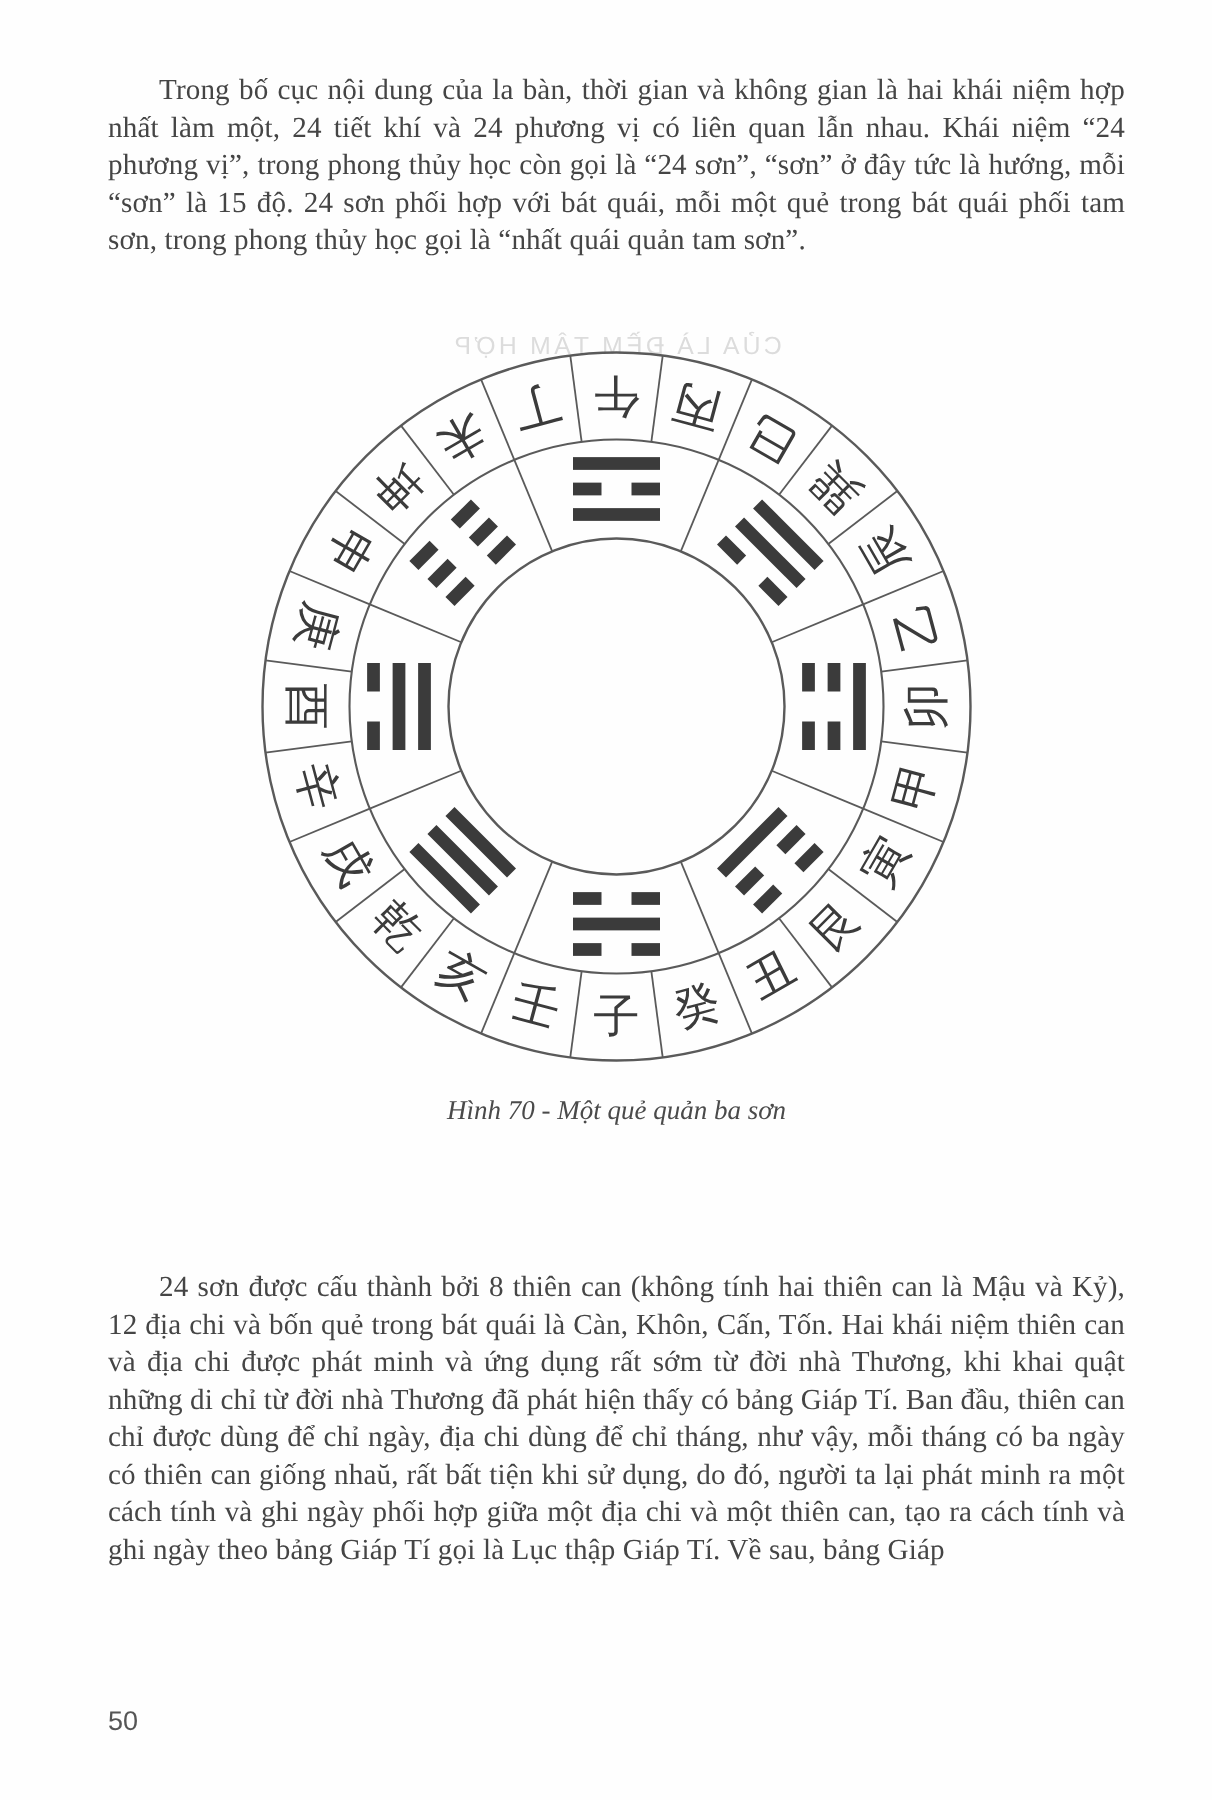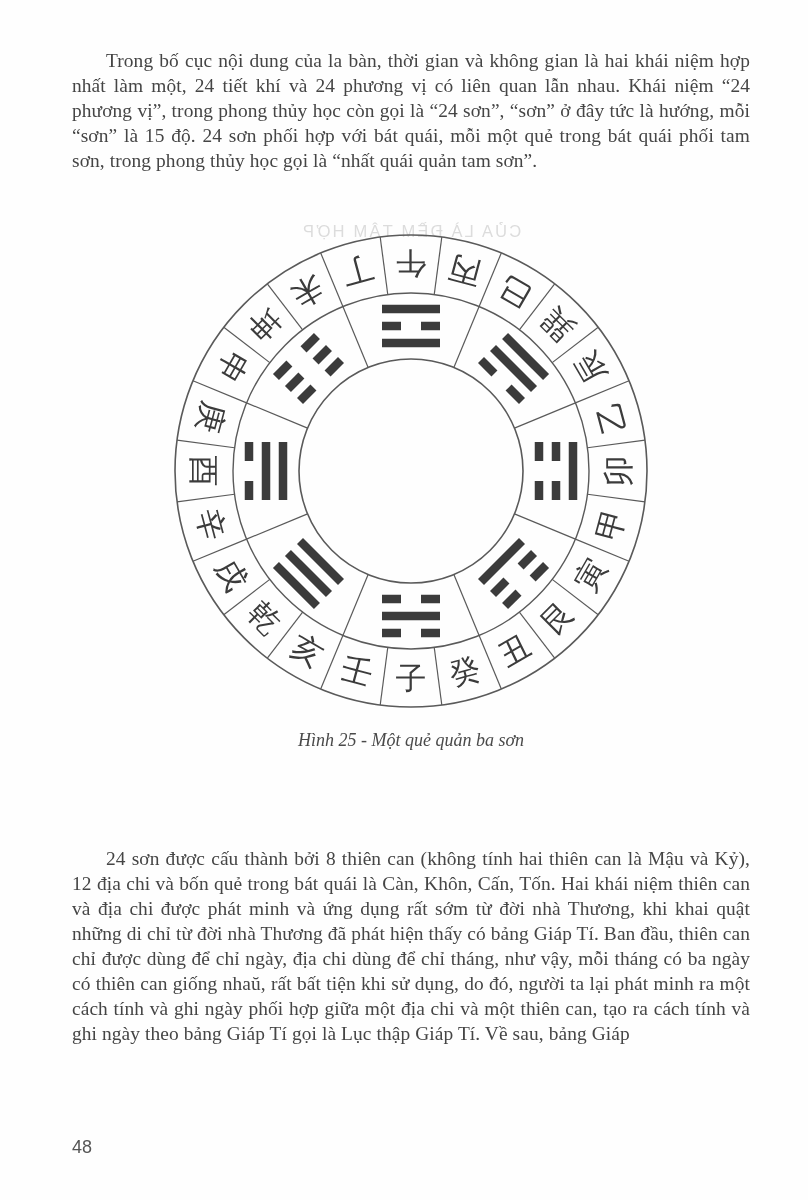--- a/index.html
+++ b/index.html
@@ -286,23 +286,23 @@
                 <rect x="-29" y="-21.25" width="58" height="8.5" fill="#3b3b3b"></rect>
                 <rect x="-29" y="-4.25" width="19" height="8.5" fill="#3b3b3b"></rect>
                 <rect x="10" y="-4.25" width="19" height="8.5" fill="#3b3b3b"></rect>
                 <rect x="-29" y="12.75" width="19" height="8.5" fill="#3b3b3b"></rect>
                 <rect x="10" y="12.75" width="19" height="8.5" fill="#3b3b3b"></rect>
               </g>
             </g>
         </svg>
       </div>
 
-      <div class="caption">Hình 25 - Một quẻ quản ba sơn</div>
+      <div class="caption">Hình 70 - Một quẻ quản ba sơn</div>
     </div>
 
     <div class="para bottom">
       <span class="indent"></span><span>24 sơn được cấu thành bởi 8 thiên can (không tính hai thiên can là Mậu và Kỷ), 12 địa chi và bốn quẻ trong bát quái là Càn, Khôn, Cấn, Tốn. Hai khái niệm thiên can và địa chi được phát minh và ứng dụng rất sớm từ đời nhà Thương, khi khai quật những di chỉ từ đời nhà Thương đã phát hiện thấy có bảng Giáp Tí. Ban đầu, thiên can chỉ được dùng để chỉ ngày, địa chi dùng để chỉ tháng, như vậy, mỗi tháng có ba ngày có thiên can giống nhaŭ, rất bất tiện khi sử dụng, do đó, người ta lại phát minh ra một cách tính và ghi ngày phối hợp giữa một địa chi và một thiên can, tạo ra cách tính và ghi ngày theo bảng Giáp Tí gọi là Lục thập Giáp Tí. Về sau, bảng Giáp</span>
     </div>
 
   </div>
 
-  <div class="page-number">48</div>
+  <div class="page-number">50</div>
 </div>
 
 </body></html>

